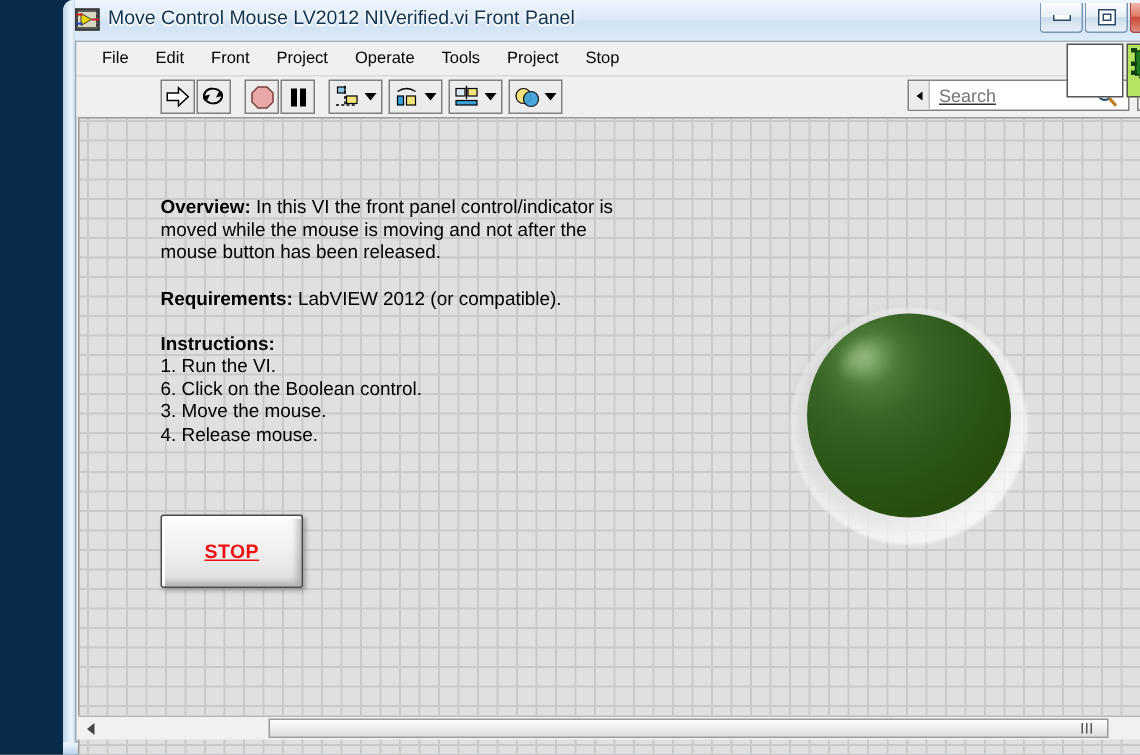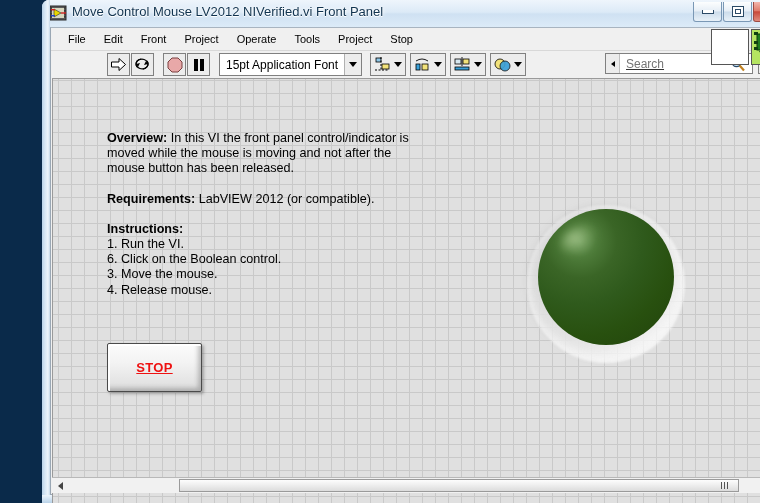--- a/index.html
+++ b/index.html
@@ -493,26 +493,20 @@
 
         <div class="tbtn">
           <svg width="14" height="14" viewBox="0 0 14 14">
             <rect x="2" y="1" width="4" height="12" fill="#000"></rect>
             <rect x="8" y="1" width="4" height="12" fill="#000"></rect>
           </svg>
         </div>
 
         <div class="tb-gap"></div>
 
-        <div class="fontbox">
-          <div class="label">15pt Application Font</div>
-          <div class="arrowcell">
-            <div class="dd-arrow"></div>
-          </div>
-        </div>
 
         <div class="toolgrp">
           <div class="ti">
             <svg width="17" height="16" viewBox="0 0 17 16">
               <rect x="2" y="1" width="5" height="4" fill="#8fc8e8" stroke="#000" stroke-width="0.8"></rect>
               <rect x="8" y="7" width="7" height="5" fill="#f2e27a" stroke="#000" stroke-width="0.8"></rect>
               <line x1="7" y1="0" x2="7" y2="14" stroke="#000" stroke-width="1" stroke-dasharray="2,1.5"></line>
               <line x1="1" y1="13" x2="15" y2="13" stroke="#000" stroke-width="1" stroke-dasharray="2,1.5"></line>
             </svg>
           </div>

